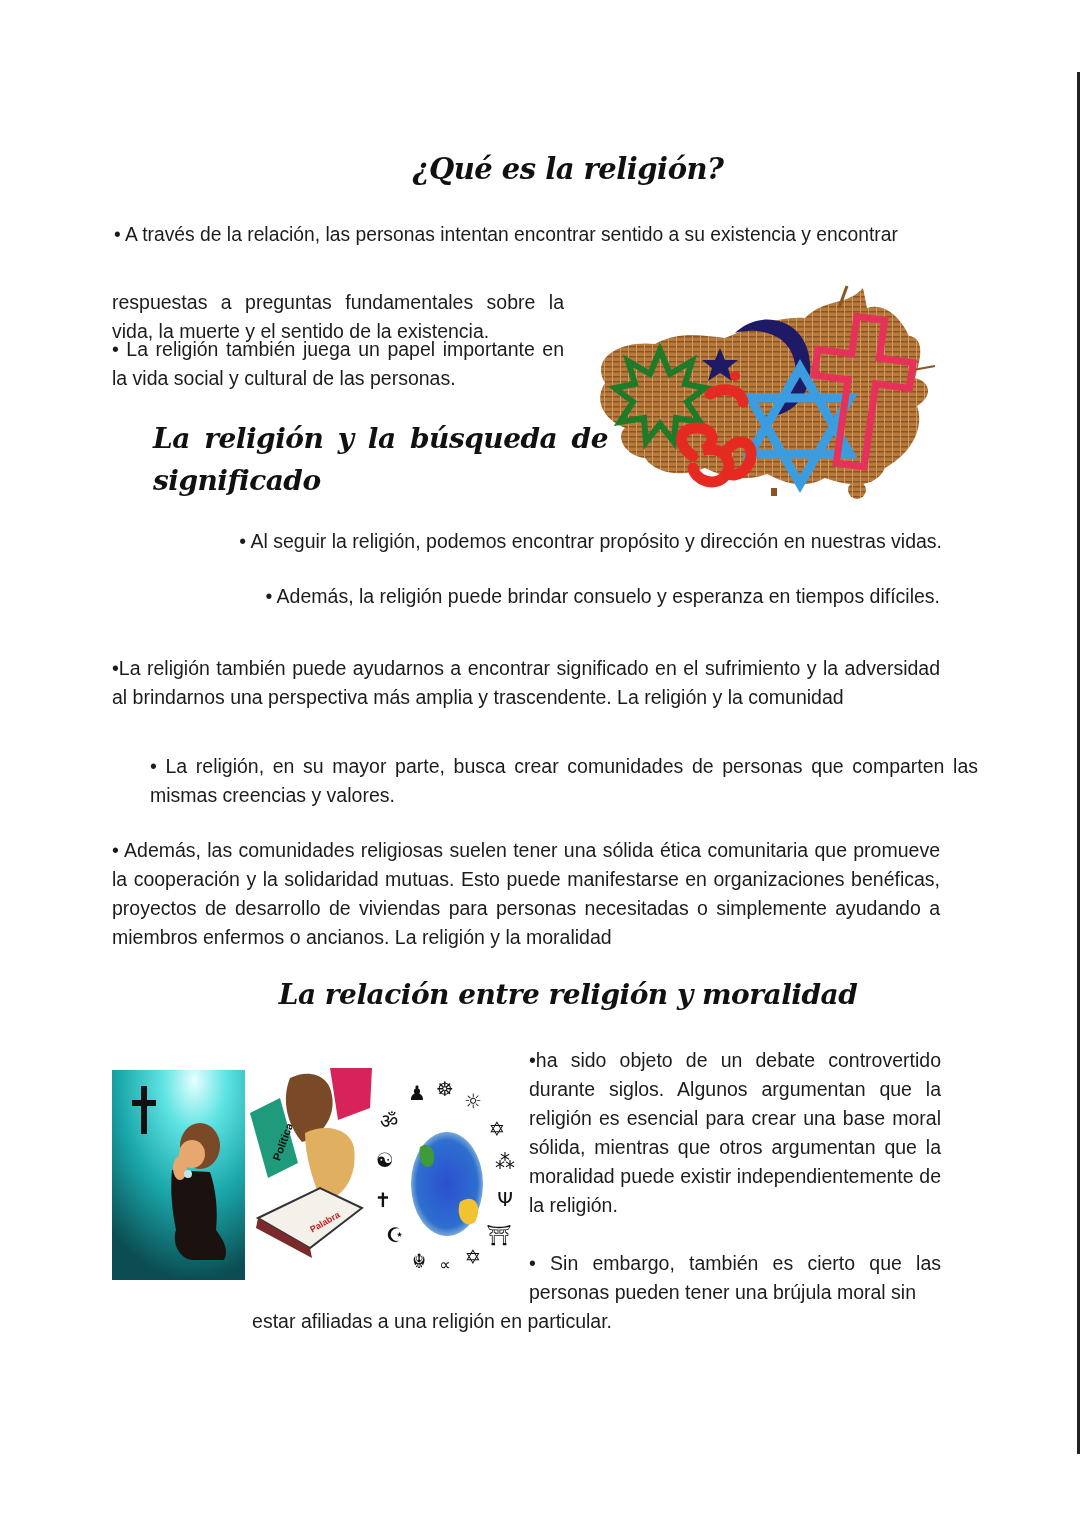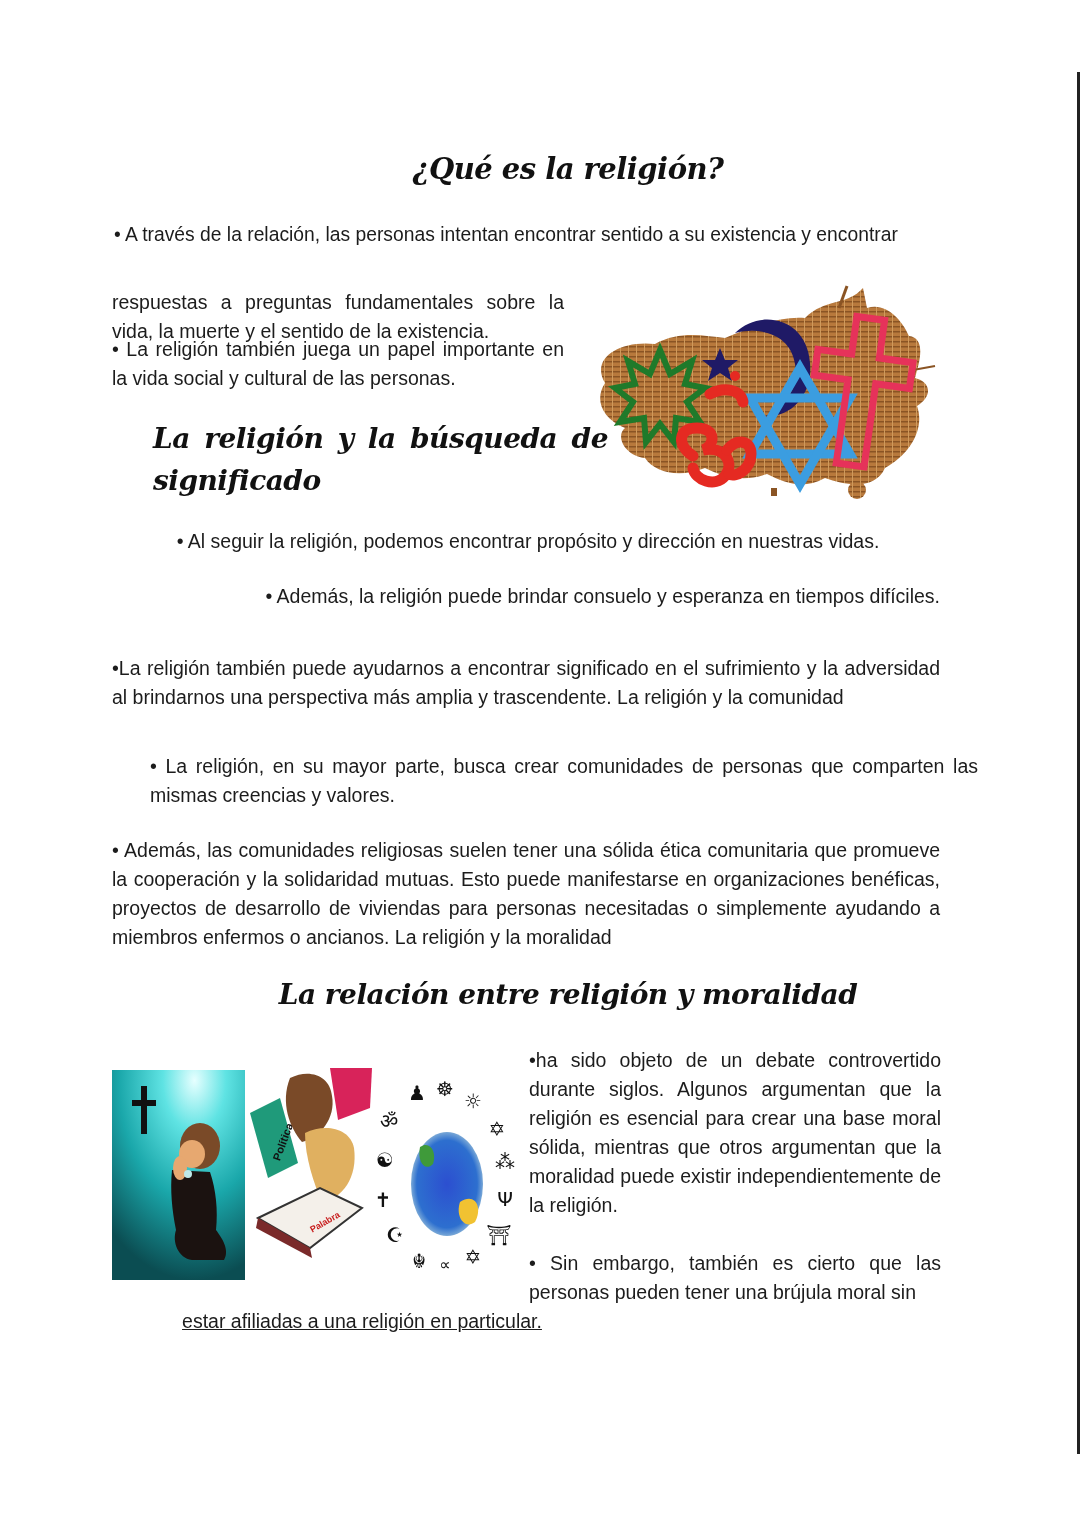--- a/index.html
+++ b/index.html
@@ -66,21 +66,21 @@
       <path d="M108,178 C92,168 92,150 112,150 C132,150 130,168 118,172 C140,168 150,185 140,198 C130,210 110,202 108,190"></path>
       <path d="M142,172 C152,160 166,162 166,176 C166,192 150,200 144,196"></path>
       <path d="M125,116 C140,108 156,112 158,124"></path>
       <circle cx="150" cy="98" r="5" fill="#e52a22" stroke="none"></circle>
     </g>
   </svg>
 </div>
 
 <div class="script-h h2">La religión y la búsqueda de significado</div>
 
-<p class="p" style="top:527px; left:114px; width:828px; text-align:center;">• Al seguir la religión, podemos encontrar propósito y dirección en nuestras vidas.</p>
+<p class="p" style="top:527px; left:114px; width:828px; text-align:right;">• Al seguir la religión, podemos encontrar propósito y dirección en nuestras vidas.</p>
 <p class="p" style="top:582px; left:112px; width:828px; text-align:right;">• Además, la religión puede brindar consuelo y esperanza en tiempos difíciles.</p>
 <p class="p last-left" style="top:654px; left:112px; width:828px;">•La religión también puede ayudarnos a encontrar significado en el sufrimiento y la adversidad al brindarnos una perspectiva más amplia y trascendente. La religión y la comunidad</p>
 <p class="p last-left" style="top:752px; left:112px; width:828px;margin-left:38px;">• La religión, en su mayor parte, busca crear comunidades de personas que comparten las mismas creencias y valores.</p>
 <p class="p last-left" style="top:836px; left:112px; width:828px;">• Además, las comunidades religiosas suelen tener una sólida ética comunitaria que promueve la cooperación y la solidaridad mutuas. Esto puede manifestarse en organizaciones benéficas, proyectos de desarrollo de viviendas para personas necesitadas o simplemente ayudando a miembros enfermos o ancianos. La religión y la moralidad</p>
 
 <div class="script-h h3">La relación entre religión y moralidad</div>
 
 <div class="img" style="left:112px; top:1070px; width:133px; height:210px; overflow:hidden;">
   <svg width="133" height="210" viewBox="0 0 133 210">
     <defs>
@@ -141,13 +141,13 @@
       <text x="124" y="170">⛩</text>
       <text x="44" y="196">☬</text>
       <text x="70" y="198" font-size="16">∝</text>
       <text x="98" y="192">✡</text>
     </g>
   </svg>
 </div>
 
 <p class="p last-left" style="top:1046px; left:529px; width:412px;">•ha sido objeto de un debate controvertido durante siglos. Algunos argumentan que la religión es esencial para crear una base moral sólida, mientras que otros argumentan que la moralidad puede existir independientemente de la religión.</p>
 <p class="p last-left" style="top:1249px; left:529px; width:412px;">• Sin embargo, también es cierto que las personas pueden tener una brújula moral sin</p>
-<p class="p" style="top:1307px; left:112px; width:500px; text-align:center;text-decoration:underline;">estar afiliadas a una religión en particular.</p>
+<p class="p" style="top:1307px; left:112px; width:500px; text-align:right;">estar afiliadas a una religión en particular.</p>
 
 </body></html>

